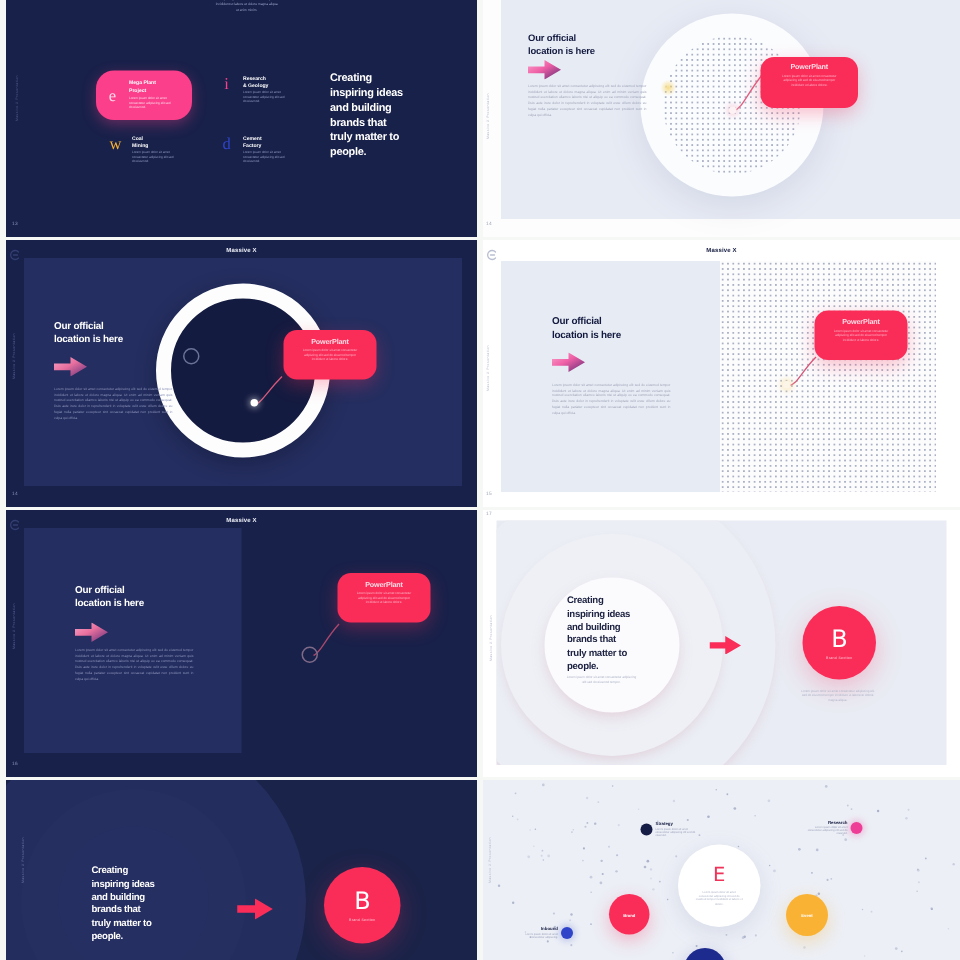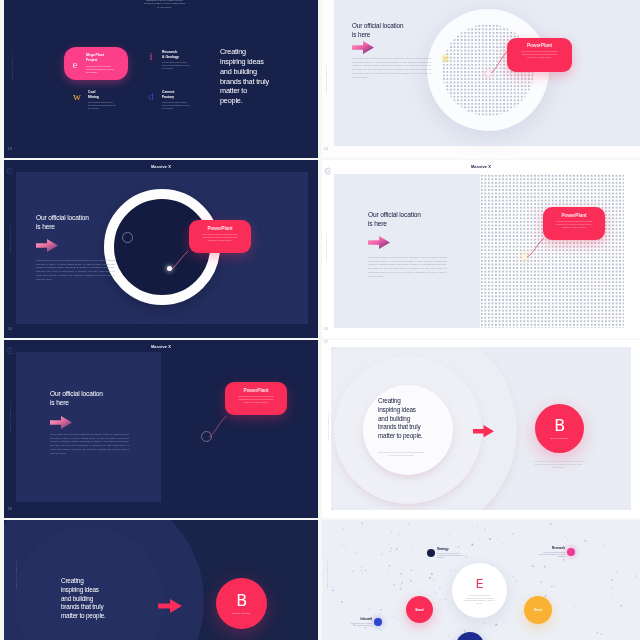--- a/index.html
+++ b/index.html
@@ -10,21 +10,21 @@
   .dark{background:#18214a;}
   .light{background:#e8ecf5;}
   
   .pgnum{position:absolute;font-size:3px;letter-spacing:.2px;}
   .vtext{position:absolute;writing-mode:vertical-rl;transform:rotate(180deg);
          font-size:2.3px;letter-spacing:.3px;white-space:nowrap;}
   .topbar{position:absolute;top:0;left:0;right:0;height:9px;}
   .massive{position:absolute;top:3px;left:0;right:0;text-align:center;
            font-size:4px;font-weight:bold;letter-spacing:.1px;}
   .logo{position:absolute;width:8px;height:8px;}
-  .h2{font-weight:normal;line-height:1.22;}
+  .h2{font-weight:bold;line-height:1.22;}
 
   
   .s1-topnote{position:absolute;left:139px;top:-4px;width:43px;text-align:center;
      font-size:2.2px;line-height:3.2px;color:#9aa3c6;}
   .s1-vtext{left:7px;top:50px;color:#535d8c;}
   .s1-pg{left:4px;top:147px;color:#8b93b8;font-size:3.2px;}
   .card{position:absolute;display:flex;align-items:center;}
   .card-hl{left:60px;top:47px;width:64px;height:33px;background:#fb3f8a;
      border-radius:12px;box-shadow:0 3px 9px rgba(251,63,138,.35);
      padding:0;align-items:center;}

